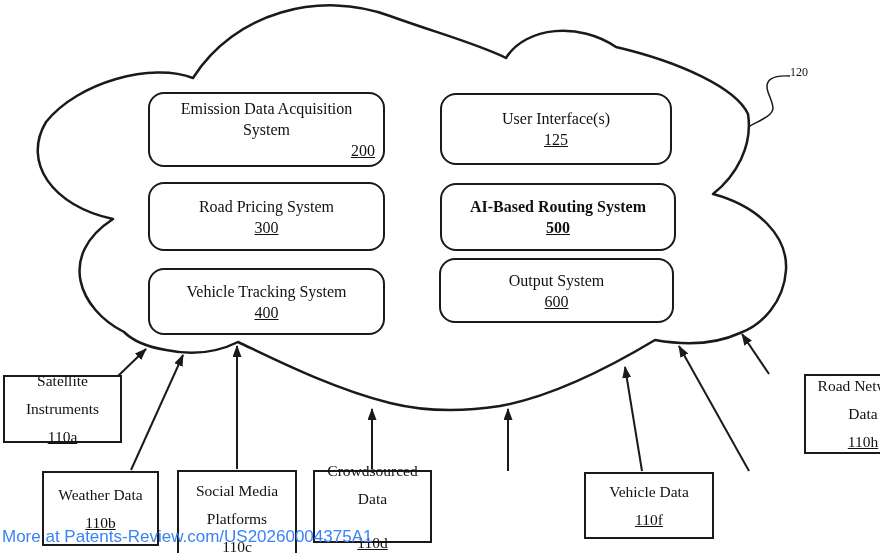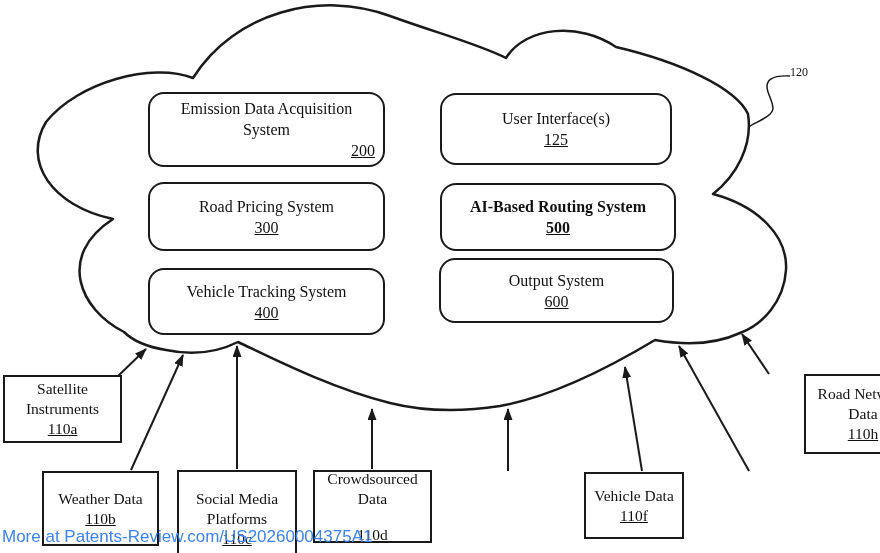--- a/index.html
+++ b/index.html
@@ -26,39 +26,39 @@
   .sys{
     border:2.5px solid #1a1a1a;
     border-radius:16px;
     font-size:16px;
     line-height:21px;
     padding:2px 8px;
   }
   .src{
     border:2.5px solid #1a1a1a;
     font-size:15.5px;
-    line-height:20px;
+    line-height:28px;
     padding:1px 4px;
   }
   .num{text-decoration:underline;}
   
   #box-200{left:148px;top:92px;width:237px;height:75px;align-items:flex-end;}
   #box-125{left:440px;top:93px;width:232px;height:72px;}
   #box-300{left:148px;top:182px;width:237px;height:69px;}
   #box-500{left:440px;top:183px;width:236px;height:68px;font-weight:bold;}
   #box-400{left:148px;top:268px;width:237px;height:67px;}
   #box-600{left:439px;top:258px;width:235px;height:65px;}
   
   #box-110a{left:3px;top:375px;width:119px;height:68px;}
   #box-110h{left:804px;top:374px;width:118px;height:80px;}
   #box-110b{left:42px;top:471px;width:117px;height:75px;}
   #box-110c{left:177px;top:470px;width:120px;height:97px;}
   #box-110d{left:313px;top:470px;width:119px;height:73px;gap:16px;}
   #box-110e{left:449px;top:472px;width:118px;height:66px;}
-  #box-110f{left:584px;top:472px;width:100px;height:67px;}
+  #box-110f{left:584px;top:472px;width:130px;height:67px;}
   #box-110g{left:720px;top:472px;width:118px;height:67px;}
   #ref-120{
     position:absolute;left:790px;top:65px;
     font-size:12px;z-index:1;
   }
   #watermark{
     position:absolute;left:2px;top:527px;
     font-family:"Liberation Sans","DejaVu Sans",sans-serif;
     font-size:17px;color:#3b82f6;
     z-index:3;white-space:nowrap;text-align:center;

